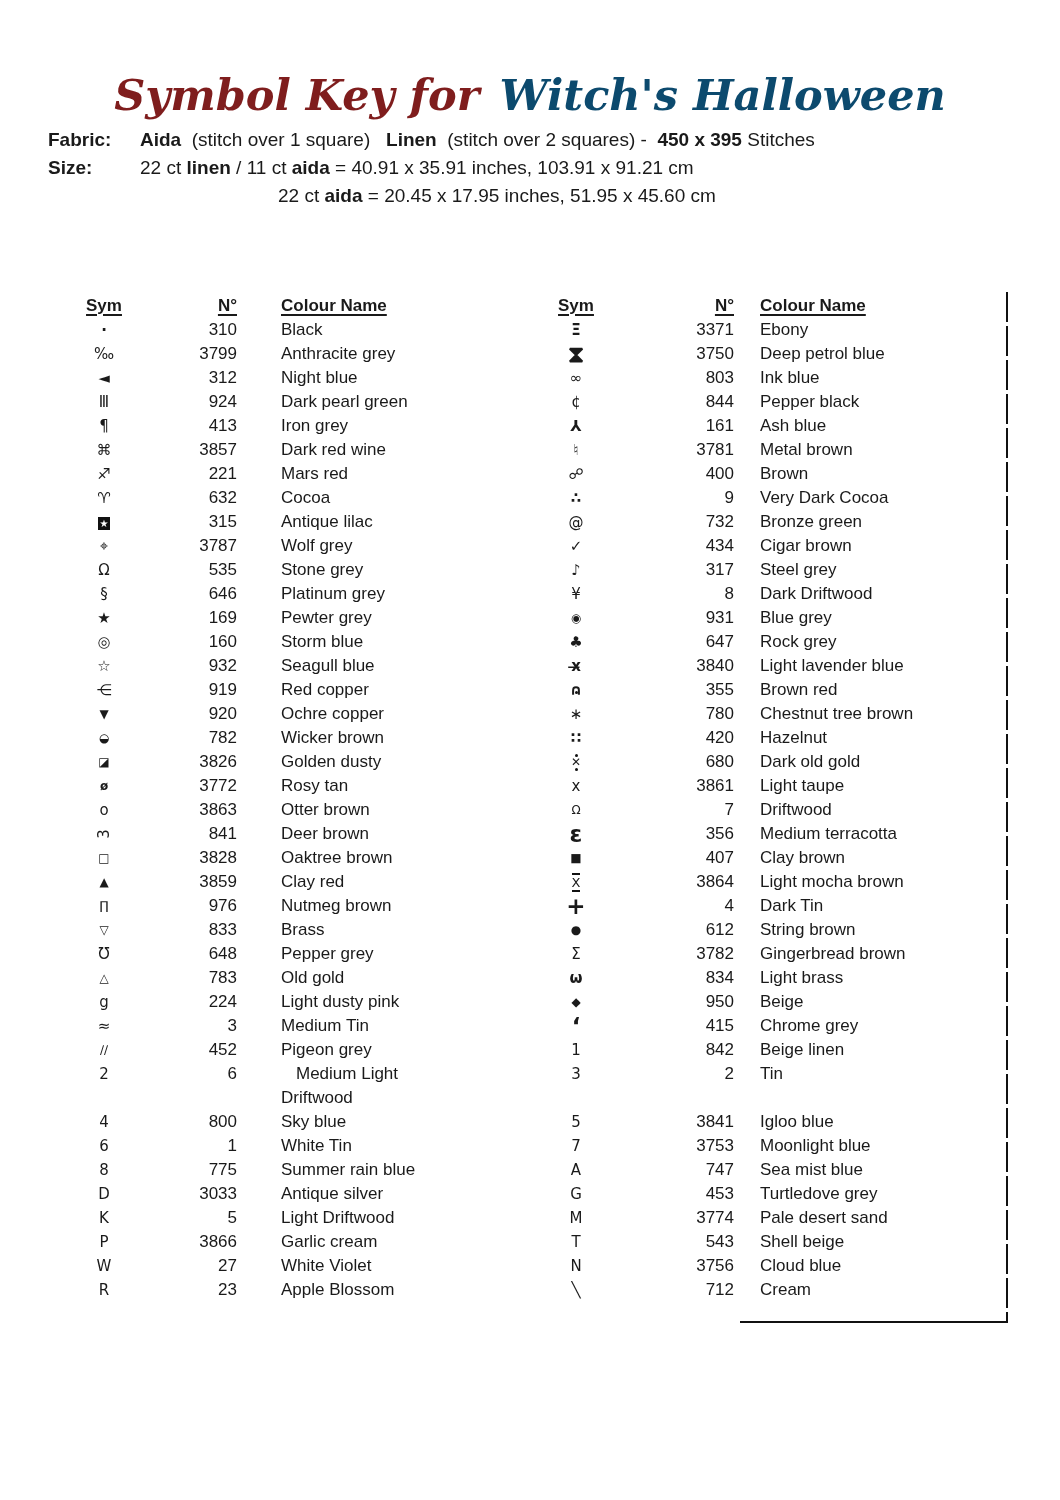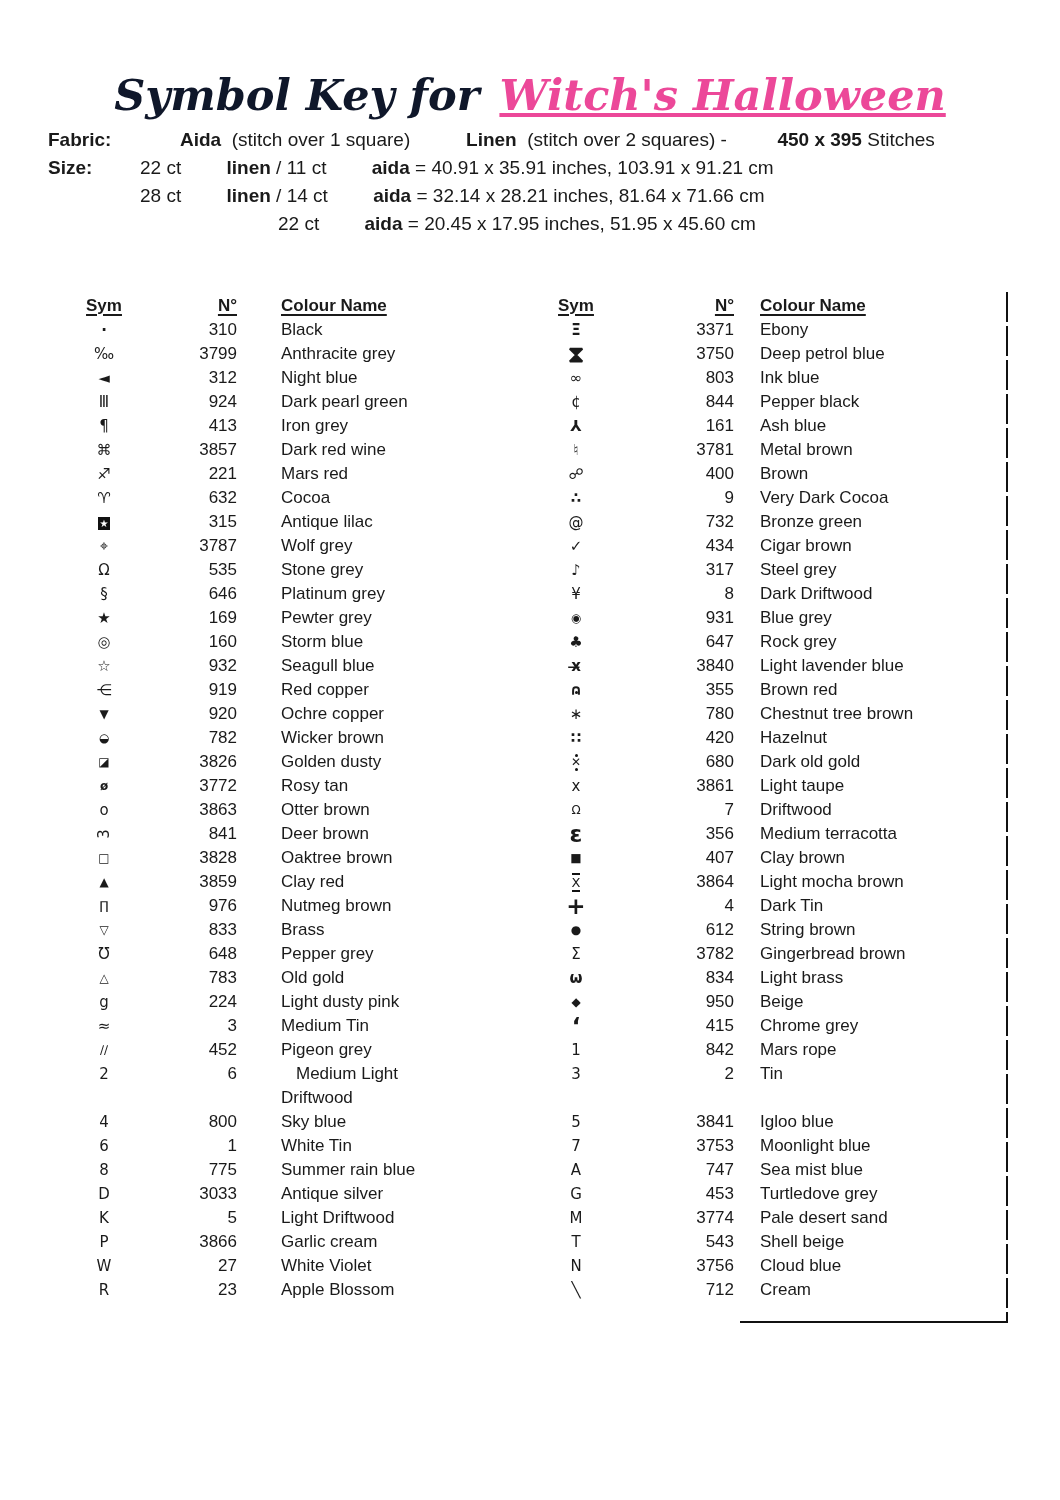--- a/index.html
+++ b/index.html
@@ -9,28 +9,28 @@
     -webkit-font-smoothing:antialiased;
   }
   .page{position:absolute;inset:0;overflow:hidden;}
 
   
   .title{
     position:absolute;top:74px;left:0;width:1060px;text-align:center;
     font-family:"DejaVu Serif","Liberation Serif",serif;
     font-style:italic;font-weight:bold;font-size:43px;line-height:1;white-space:nowrap;
   }
-  .title .pre{color:#0f172a;margin-right:20px;margin-top:17px;}
+  .title .pre{color:#7f1d1d;margin-right:20px;margin-top:17px;}
 
   
   .info{position:absolute;left:48px;top:126px;font-size:19px;}
   .iline{display:flex;height:28px;align-items:center;white-space:pre;}
   .lbl{display:inline-block;width:92px;font-weight:bold;}
   .iline.ind2 .segs{padding-left:138px;}
-  .segs b{font-weight:bold;margin-left:40px;}
+  .segs b{font-weight:bold;}
 
   
   .tbl{position:absolute;top:296px;width:440px;}
   .tbl.left{left:76px;}
   .tbl.right{left:548px;}
   .hdr{display:flex;height:22px;font-size:17px;font-weight:bold;align-items:flex-start;}
   .u{text-decoration:underline;text-underline-offset:3px;text-decoration-thickness:1.5px;}
   .h-sym{width:56px;text-align:center;}
   .h-num{text-align:right;}
   .tbl.left  .h-num{width:105px;}
@@ -71,36 +71,32 @@
     background:repeating-linear-gradient(to bottom,#111 0 30px,transparent 30px 34px);
   }
   .hline{position:absolute;left:740px;top:1321px;width:268px;height:2px;background:#111;}
 </style>
 </head>
 <body>
 
 <div class="page">
 
   <div class="title">
-    <span class="pre">Symbol Key for</span><span class="nm" style="color: #ec4899; text-decoration: underline;">Witch's Halloween</span>
+    <span class="pre">Symbol Key for</span><span class="nm" style="color: #0c4a6e;">Witch's Halloween</span>
   </div>
 
   <div class="info">
     <div class="iline">
       <span class="lbl">Fabric:</span>
       <span class="segs"><b>Aida</b><span>  (stitch over 1 square)   </span><b>Linen</b><span>  (stitch over 2 squares) -  </span><b>450 x 395</b><span> Stitches</span></span>
     </div>
     <div class="iline">
       <span class="lbl">Size:</span>
       <span class="segs"><span>22 ct </span><b>linen</b><span> / 11 ct </span><b>aida</b><span> = 40.91 x 35.91 inches, 103.91 x 91.21 cm</span></span>
     </div>
-    <div class="iline">
-      <span class="lbl"></span>
-      <span class="segs"><span>28 ct </span><b>linen</b><span> / 14 ct </span><b>aida</b><span> = 32.14 x 28.21 inches, 81.64 x 71.66 cm</span></span>
-    </div>
     <div class="iline ind2">
       <span class="lbl"></span>
       <span class="segs"><span>22 ct </span><b>aida</b><span> = 20.45 x 17.95 inches, 51.95 x 45.60 cm</span></span>
     </div>
   </div>
 
   <div class="tbl left">
     <div class="hdr">
       <span class="h-sym"><span class="u">Sym</span></span>
       <span class="h-num"><span class="u">N°</span></span>
@@ -463,21 +459,21 @@
           <span class="name">Beige</span>
         </div>
         <div class="row">
           <span class="sym d-big d-b"><span class="g">‘</span></span>
           <span class="num">415</span>
           <span class="name">Chrome grey</span>
         </div>
         <div class="row">
           <span class="sym"><span class="g">1</span></span>
           <span class="num">842</span>
-          <span class="name">Mars rope</span>
+          <span class="name">Beige linen</span>
         </div>
         <div class="row">
           <span class="sym"><span class="g">3</span></span>
           <span class="num">2</span>
           <span class="name">Tin</span>
         </div>
         <div class="row spacer"></div>
         <div class="row">
           <span class="sym"><span class="g">5</span></span>
           <span class="num">3841</span>

